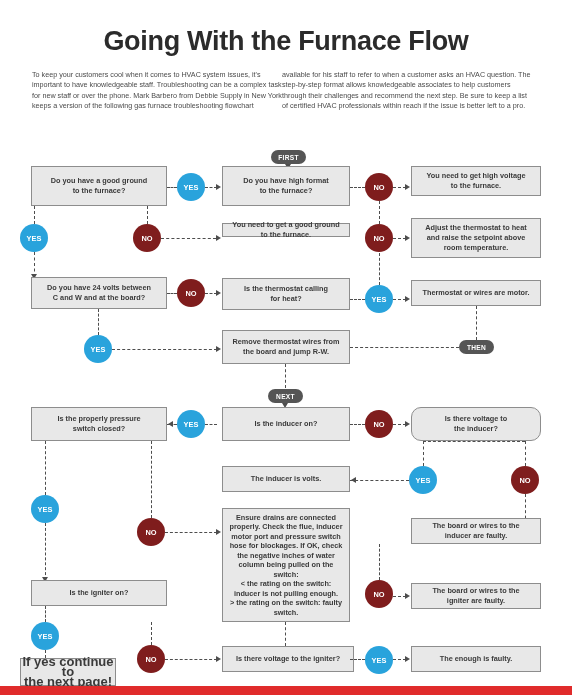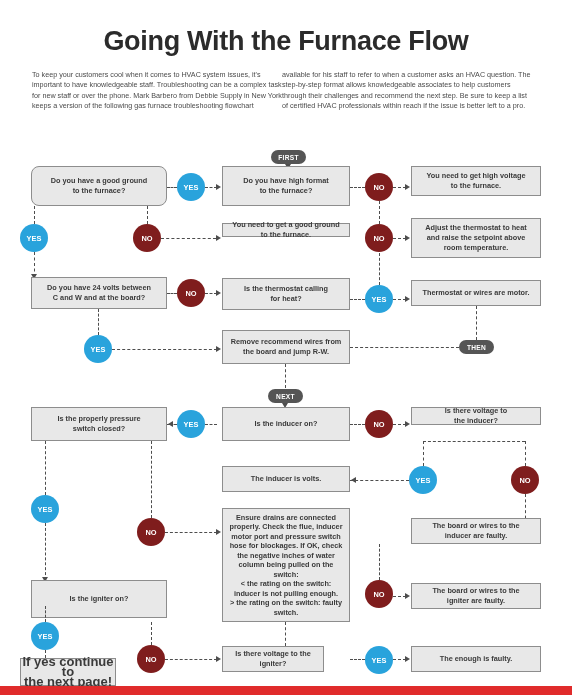--- a/index.html
+++ b/index.html
@@ -91,21 +91,21 @@
 <div id="title">Going With the Furnace Flow</div>
 
 <div class="intro" id="intro-left">To keep your customers cool when it comes to HVAC system issues, it's important to have knowledgeable staff. Troubleshooting can be a complex task for new staff or over the phone. Mark Barbero from Debbie Supply in New York keeps a version of the following gas furnace troubleshooting flowchart</div>
 <div class="intro" id="intro-right">available for his staff to refer to when a customer asks an HVAC question. The step-by-step format allows knowledgeable associates to help customers through their challenges and recommend the next step. Be sure to keep a list of certified HVAC professionals within reach if the issue is better left to a pro.</div>
 
 <div class="step" style="left:271px;top:150px;width:35px;height:14px;">
     <span>FIRST</span>
   </div>
 <div class="tri-d" style="left:285px;top:164px;"></div>
 
-<div class="box" style="left:31px;top:166px;width:136px;height:40px;border-radius:8px;">
+<div class="box" style="left:31px;top:166px;width:136px;height:40px;">
   <div class="box-inner">Do you have a good ground
 to the furnace?</div>
 </div>
 
 <div class="box" style="left:222px;top:166px;width:128px;height:40px;">
   <div class="box-inner">Do you have high format
 to the furnace?</div>
 </div>
 
 <div class="box" style="left:411px;top:166px;width:130px;height:30px;">
@@ -185,21 +185,21 @@
 <div class="tri-r" style="left:216px;top:290px;"></div>
 <div class="v-line" style="left:379px;top:253px;height:32px;"></div>
 <div class="h-line" style="left:393px;top:299px;width:13px;"></div>
 <div class="tri-r" style="left:405px;top:296px;"></div>
 <div class="h-line" style="left:350px;top:299px;width:15px;"></div>
 
 <div class="circle yes" style="left:84px;top:335px;width:28px;height:28px;">
     <span>YES</span>
   </div>
 <div class="box" style="left:222px;top:330px;width:128px;height:34px;">
-  <div class="box-inner">Remove recommend wires from
+  <div class="box-inner">Remove thermostat wires from
 the board and jump R-W.</div>
 </div>
 <div class="step" style="left:459px;top:340px;width:35px;height:14px;">
     <span>THEN</span>
   </div>
 
 <div class="v-line" style="left:98px;top:309px;height:26px;"></div>
 <div class="h-line" style="left:112px;top:349px;width:105px;"></div>
 <div class="tri-r" style="left:216px;top:346px;"></div>
 <div class="h-line" style="left:350px;top:347px;width:109px;"></div>
@@ -217,21 +217,21 @@
 </div>
 <div class="circle yes" style="left:177px;top:410px;width:28px;height:28px;">
     <span>YES</span>
   </div>
 <div class="box" style="left:222px;top:407px;width:128px;height:34px;">
   <div class="box-inner">Is the inducer on?</div>
 </div>
 <div class="circle no" style="left:365px;top:410px;width:28px;height:28px;">
     <span>NO</span>
   </div>
-<div class="box" style="left:411px;top:407px;width:130px;height:18px;">
+<div class="box" style="left:411px;top:407px;width:130px;height:34px;border-radius:10px;">
   <div class="box-inner">Is there voltage to
 the inducer?</div>
 </div>
 
 <div class="h-line" style="left:167px;top:424px;width:10px;"></div>
 <div class="tri-l" style="left:168px;top:421px;"></div>
 <div class="h-line" style="left:205px;top:424px;width:12px;"></div>
 <div class="h-line" style="left:350px;top:424px;width:15px;"></div>
 <div class="h-line" style="left:393px;top:424px;width:13px;"></div>
 <div class="tri-r" style="left:405px;top:421px;"></div>
@@ -272,41 +272,41 @@
 inducer are faulty.</div>
 </div>
 
 <div class="v-line" style="left:45px;top:441px;height:54px;"></div>
 <div class="v-line" style="left:45px;top:523px;height:57px;"></div>
 <div class="tri-d" style="left:42px;top:577px;"></div>
 <div class="h-line" style="left:165px;top:532px;width:52px;"></div>
 <div class="tri-r" style="left:216px;top:529px;"></div>
 <div class="v-line" style="left:151px;top:441px;height:77px;"></div>
 
-<div class="box" style="left:31px;top:580px;width:136px;height:38px;">
+<div class="box" style="left:31px;top:580px;width:136px;height:26px;">
   <div class="box-inner">Is the igniter on?</div>
 </div>
 <div class="circle no" style="left:365px;top:580px;width:28px;height:28px;">
     <span>NO</span>
   </div>
 <div class="box" style="left:411px;top:583px;width:130px;height:26px;">
   <div class="box-inner">The board or wires to the
 igniter are faulty.</div>
 </div>
 <div class="h-line" style="left:393px;top:596px;width:13px;"></div>
 <div class="tri-r" style="left:405px;top:593px;"></div>
 <div class="v-line" style="left:379px;top:544px;height:36px;"></div>
 
 <div class="circle yes" style="left:31px;top:622px;width:28px;height:28px;">
     <span>YES</span>
   </div>
 <div class="circle no" style="left:137px;top:645px;width:28px;height:28px;">
     <span>NO</span>
   </div>
-<div class="box" style="left:222px;top:646px;width:102px;height:26px;">
+<div class="box" style="left:222px;top:646px;width:132px;height:26px;">
   <div class="box-inner">Is there voltage to the igniter?</div>
 </div>
 <div class="circle yes" style="left:365px;top:646px;width:28px;height:28px;">
     <span>YES</span>
   </div>
 <div class="box" style="left:411px;top:646px;width:130px;height:26px;">
   <div class="box-inner">The enough is faulty.</div>
 </div>
 
 <div class="v-line" style="left:45px;top:606px;height:16px;"></div>

